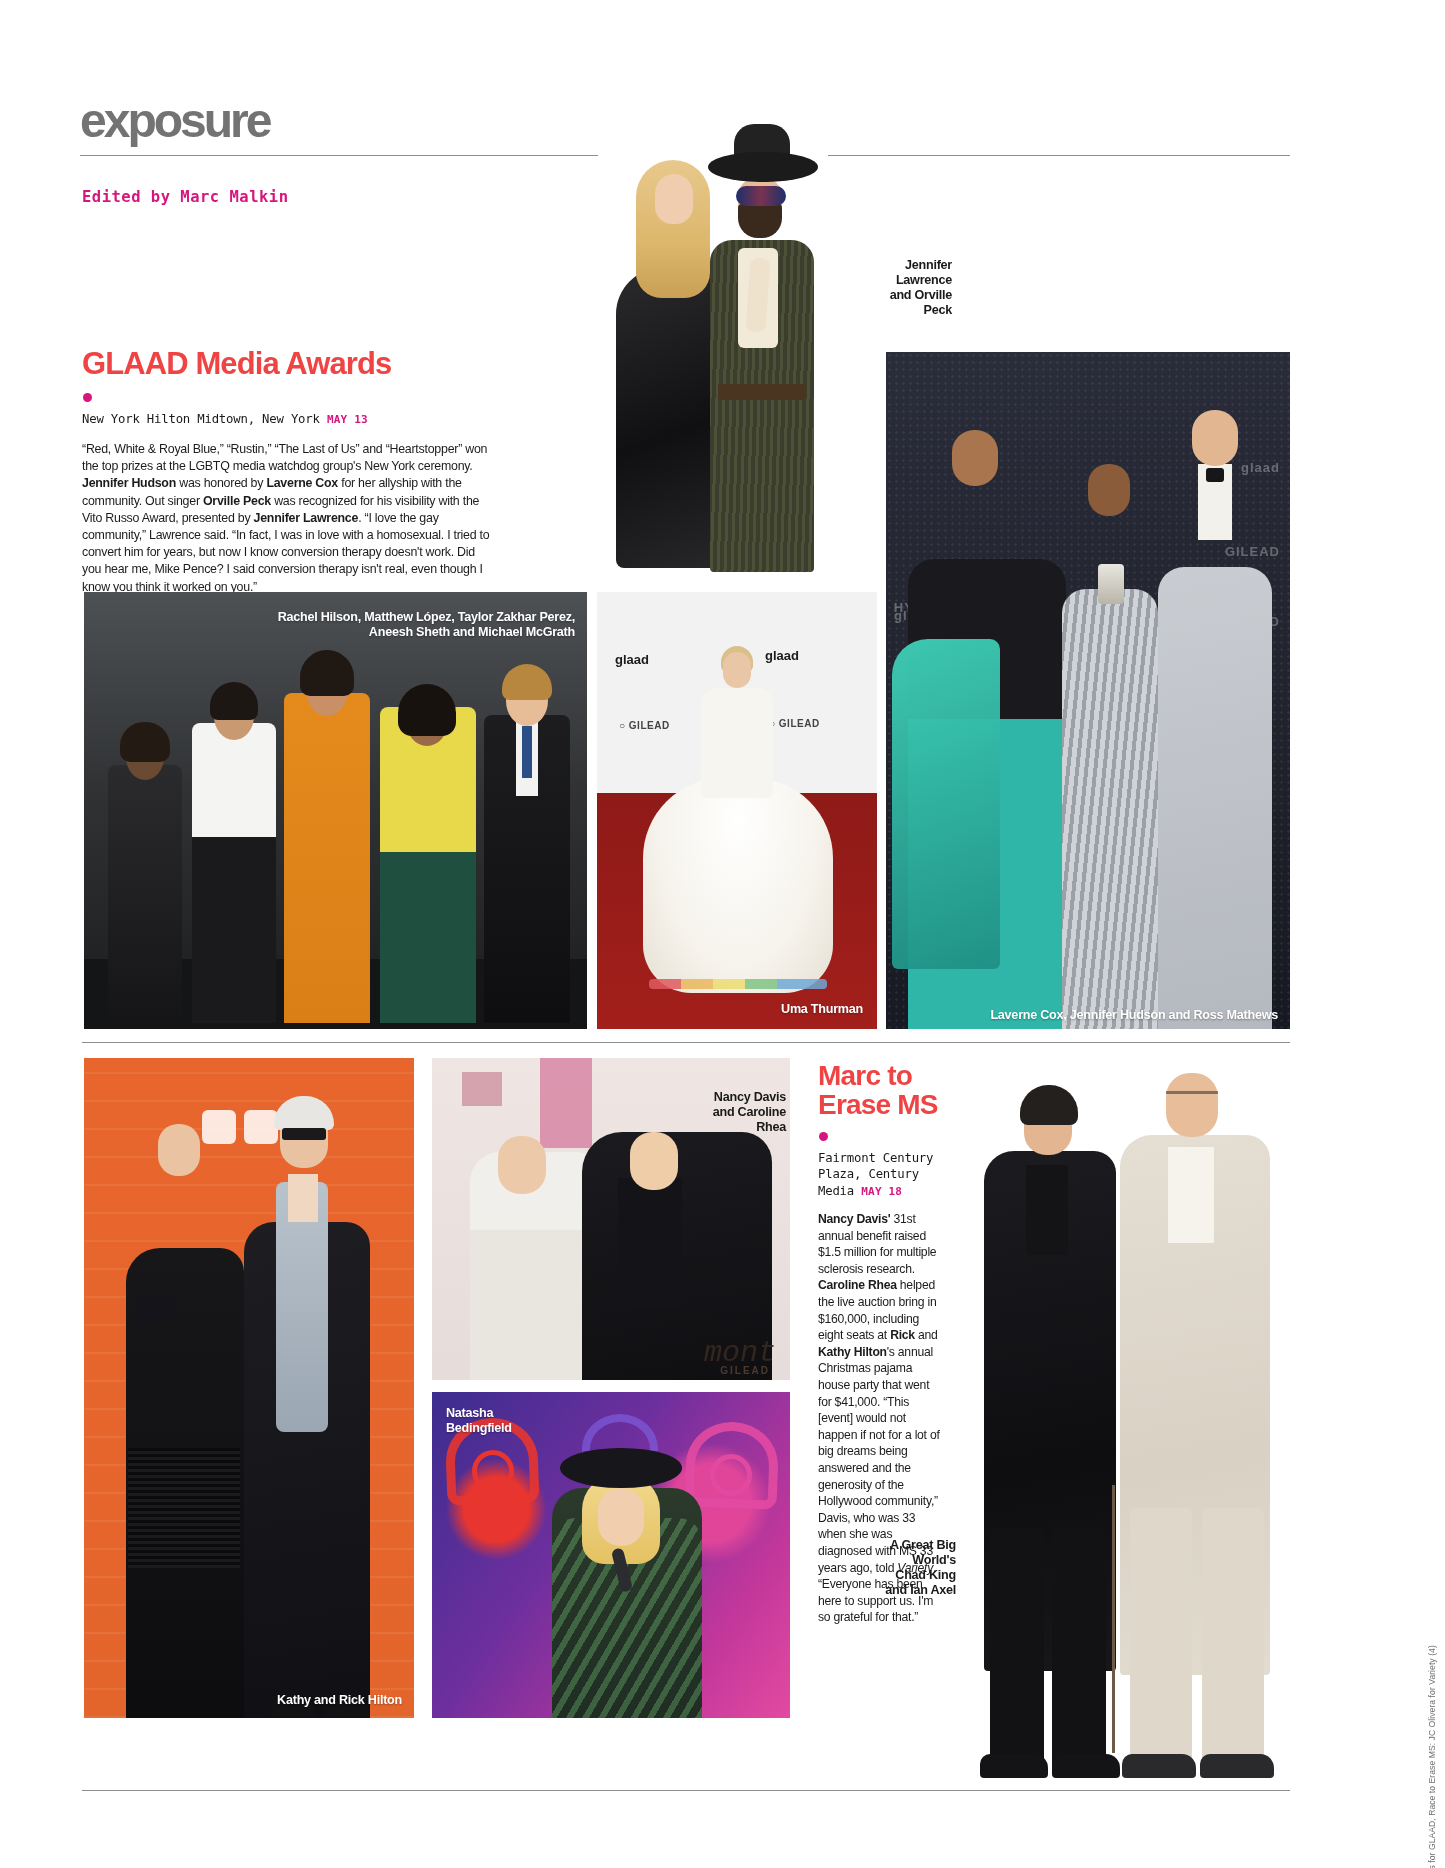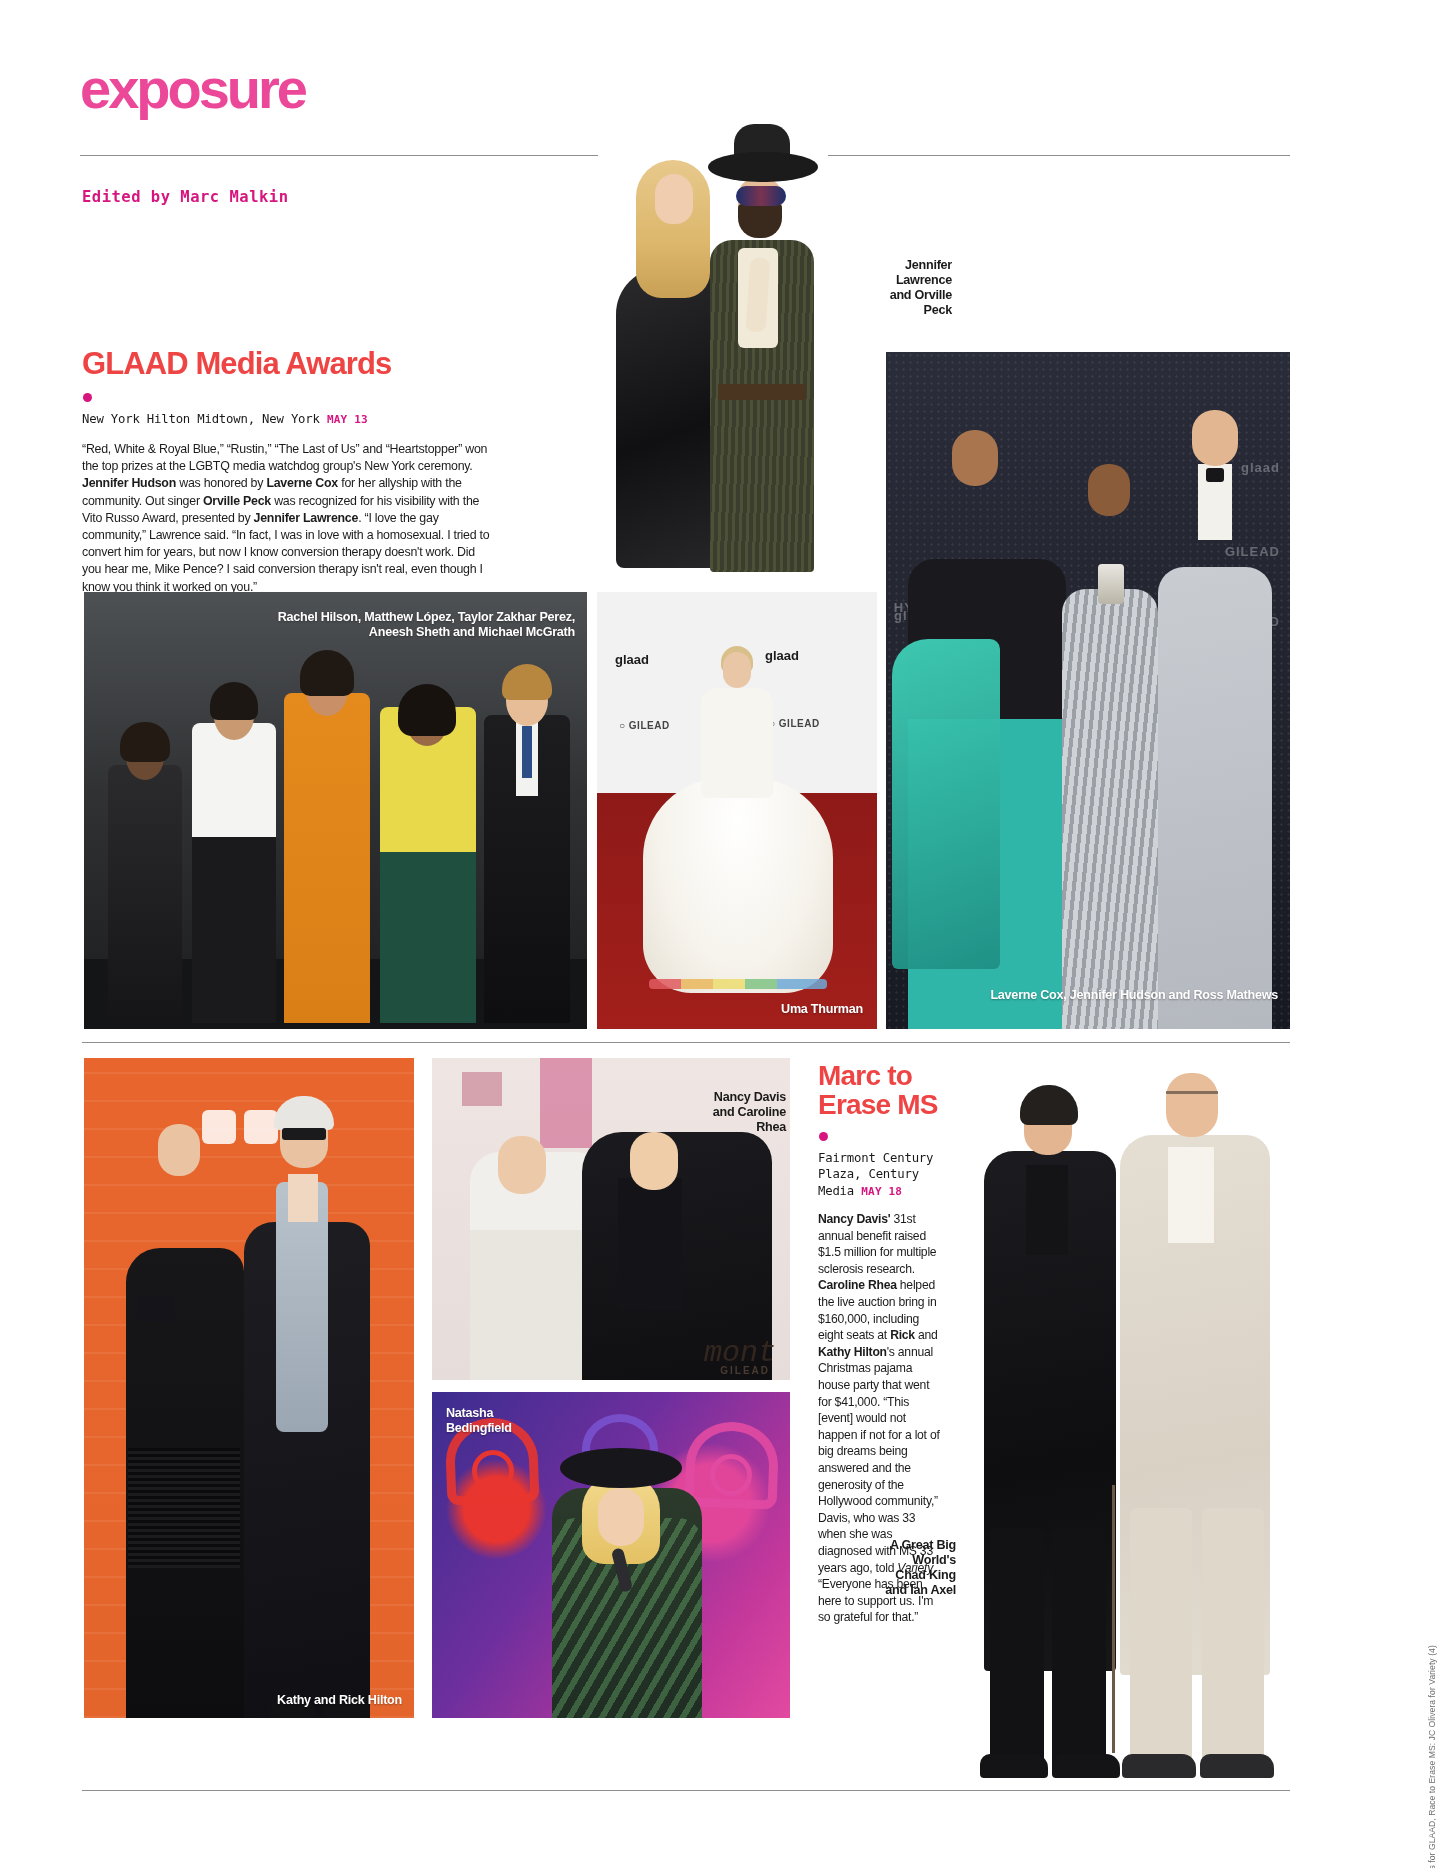--- a/index.html
+++ b/index.html
@@ -15,26 +15,27 @@
 
   .page { position: absolute; inset: 0; }
 
   
   .masthead {
     position: absolute;
     left: 80px; top: 62px;
     width: 500px;
   }
   .masthead-title {
-    font-size: 56px;
+    font-size: 48px;
     font-weight: 700;
     letter-spacing: -3px;
     line-height: 0.95;
-    color: #ec4899;
+    color: #737373;
     font-family: "Liberation Sans", sans-serif;
+    margin-top: 36px;
   }
   .masthead-rule {
     position: absolute;
     left: 80px; top: 155px;
     width: 1210px;
     height: 1px;
     background: #8e8e8e;
   }
   .masthead-editor {
     position: absolute;
@@ -469,21 +470,21 @@
       <div style="position:absolute; left:190px; top:86px; width:66px; height:120px; background:linear-gradient(180deg,#6a4526,#4a2e19); border-radius:32px 32px 26px 26px; z-index:-1;"></div>
       <div style="position:absolute; left:212px; top:212px; width:26px; height:40px; background:linear-gradient(180deg,#e8e6df,#b9b5a8); border-radius:4px;"></div>
 
       <div style="position:absolute; left:272px; bottom:0; width:114px; height:462px;
                   background:linear-gradient(170deg,#c9ccd1 0%, #b4b8bf 100%);
                   border-radius:26px 26px 0 0;"></div>
       <div style="position:absolute; left:312px; top:112px; width:34px; height:76px; background:#f3f1ec;"></div>
       <div style="position:absolute; left:320px; top:116px; width:18px; height:14px; background:#17171a; border-radius:3px;"></div>
       <div style="position:absolute; left:306px; top:58px; width:46px; height:56px; background:#e3b692; border-radius:22px;"></div>
     </div>
-    <div class="cap cap-white" style="right:12px; bottom:26px;">Laverne Cox, Jennifer Hudson and Ross Mathews</div>
+    <div class="cap cap-white" style="right:12px; bottom:6px;">Laverne Cox, Jennifer Hudson and Ross Mathews</div>
   </div>
 
   <div class="rule" id="rule-mid"></div>
 
   <div class="photo" id="ph-hilton">
     <div class="scene hil-bg">
       <div class="hil-step"></div>
       <div class="hil-logo" style="left:118px; top:52px;"></div>
       <div class="hil-logo" style="left:160px; top:52px;"></div>
       <div class="hil-logo" style="left:118px; top:300px;"></div>

